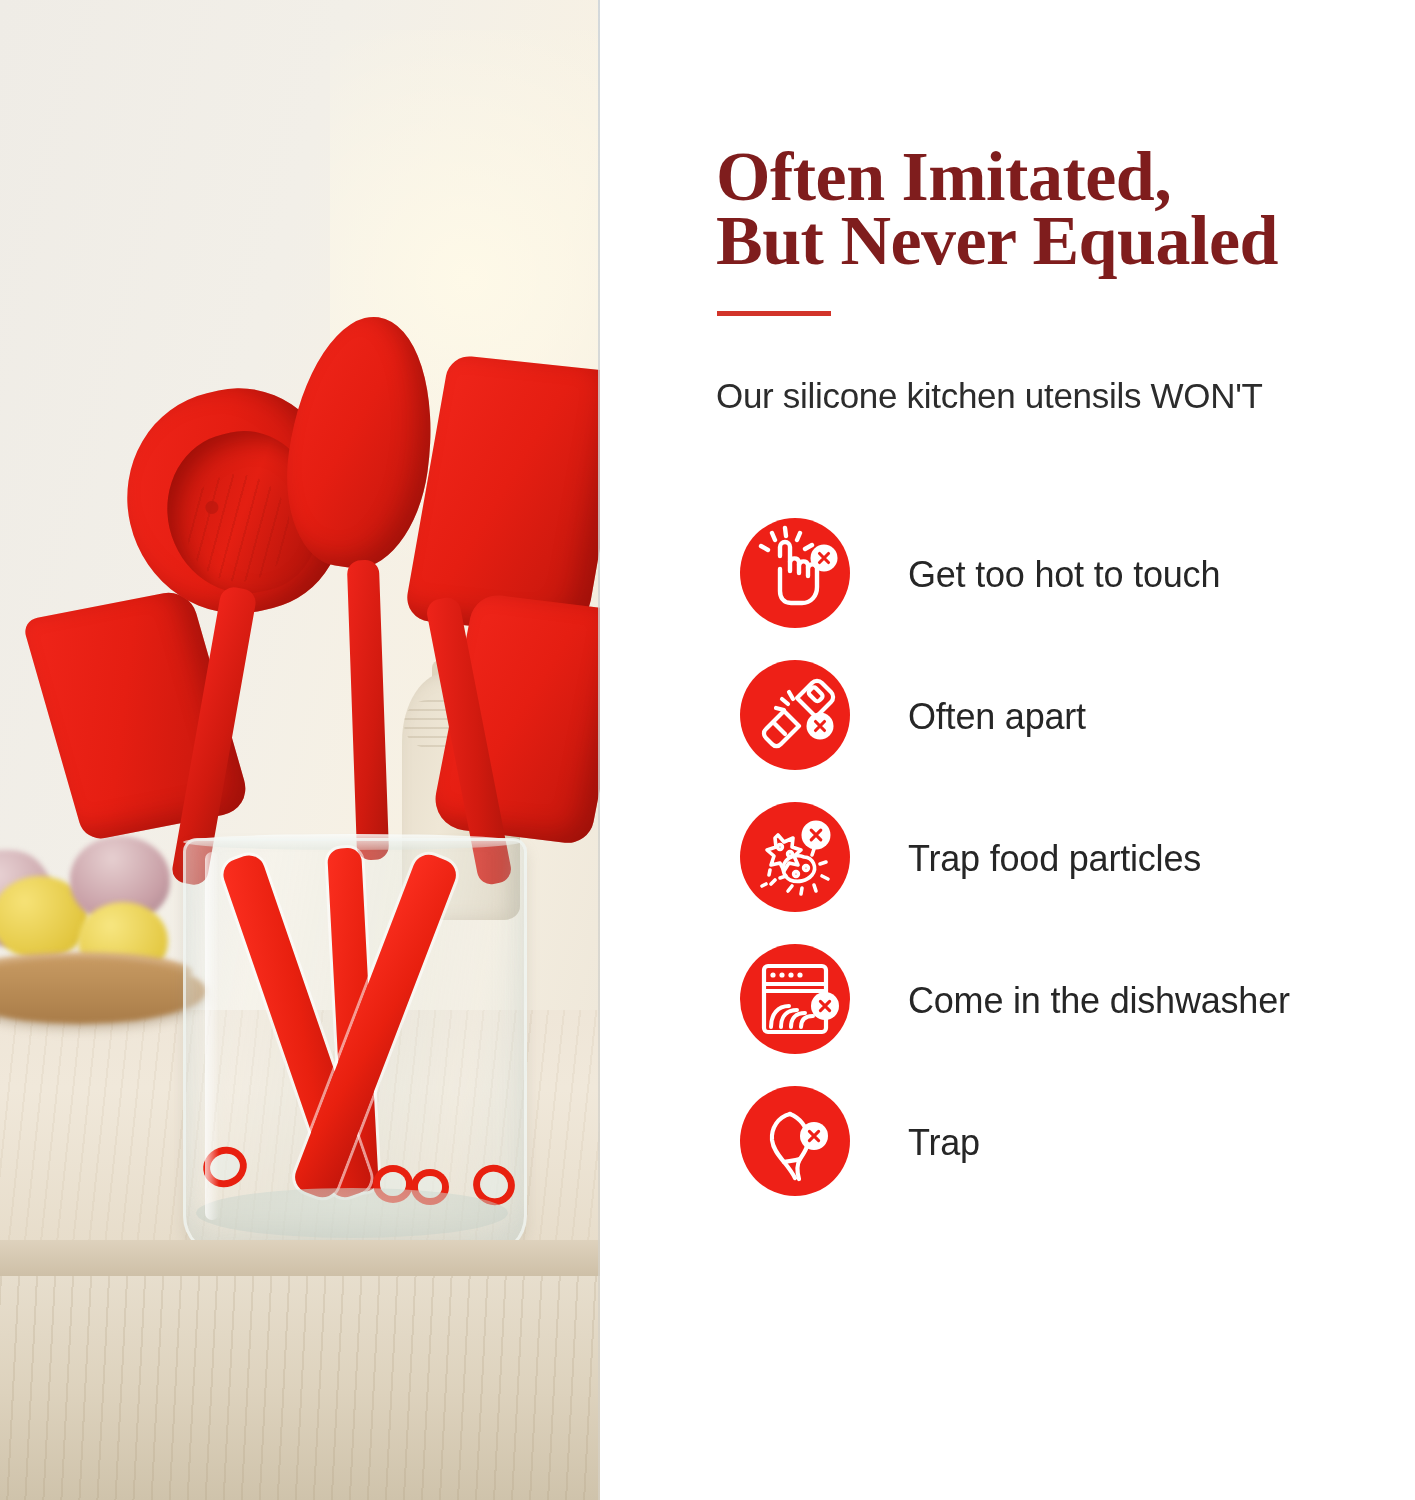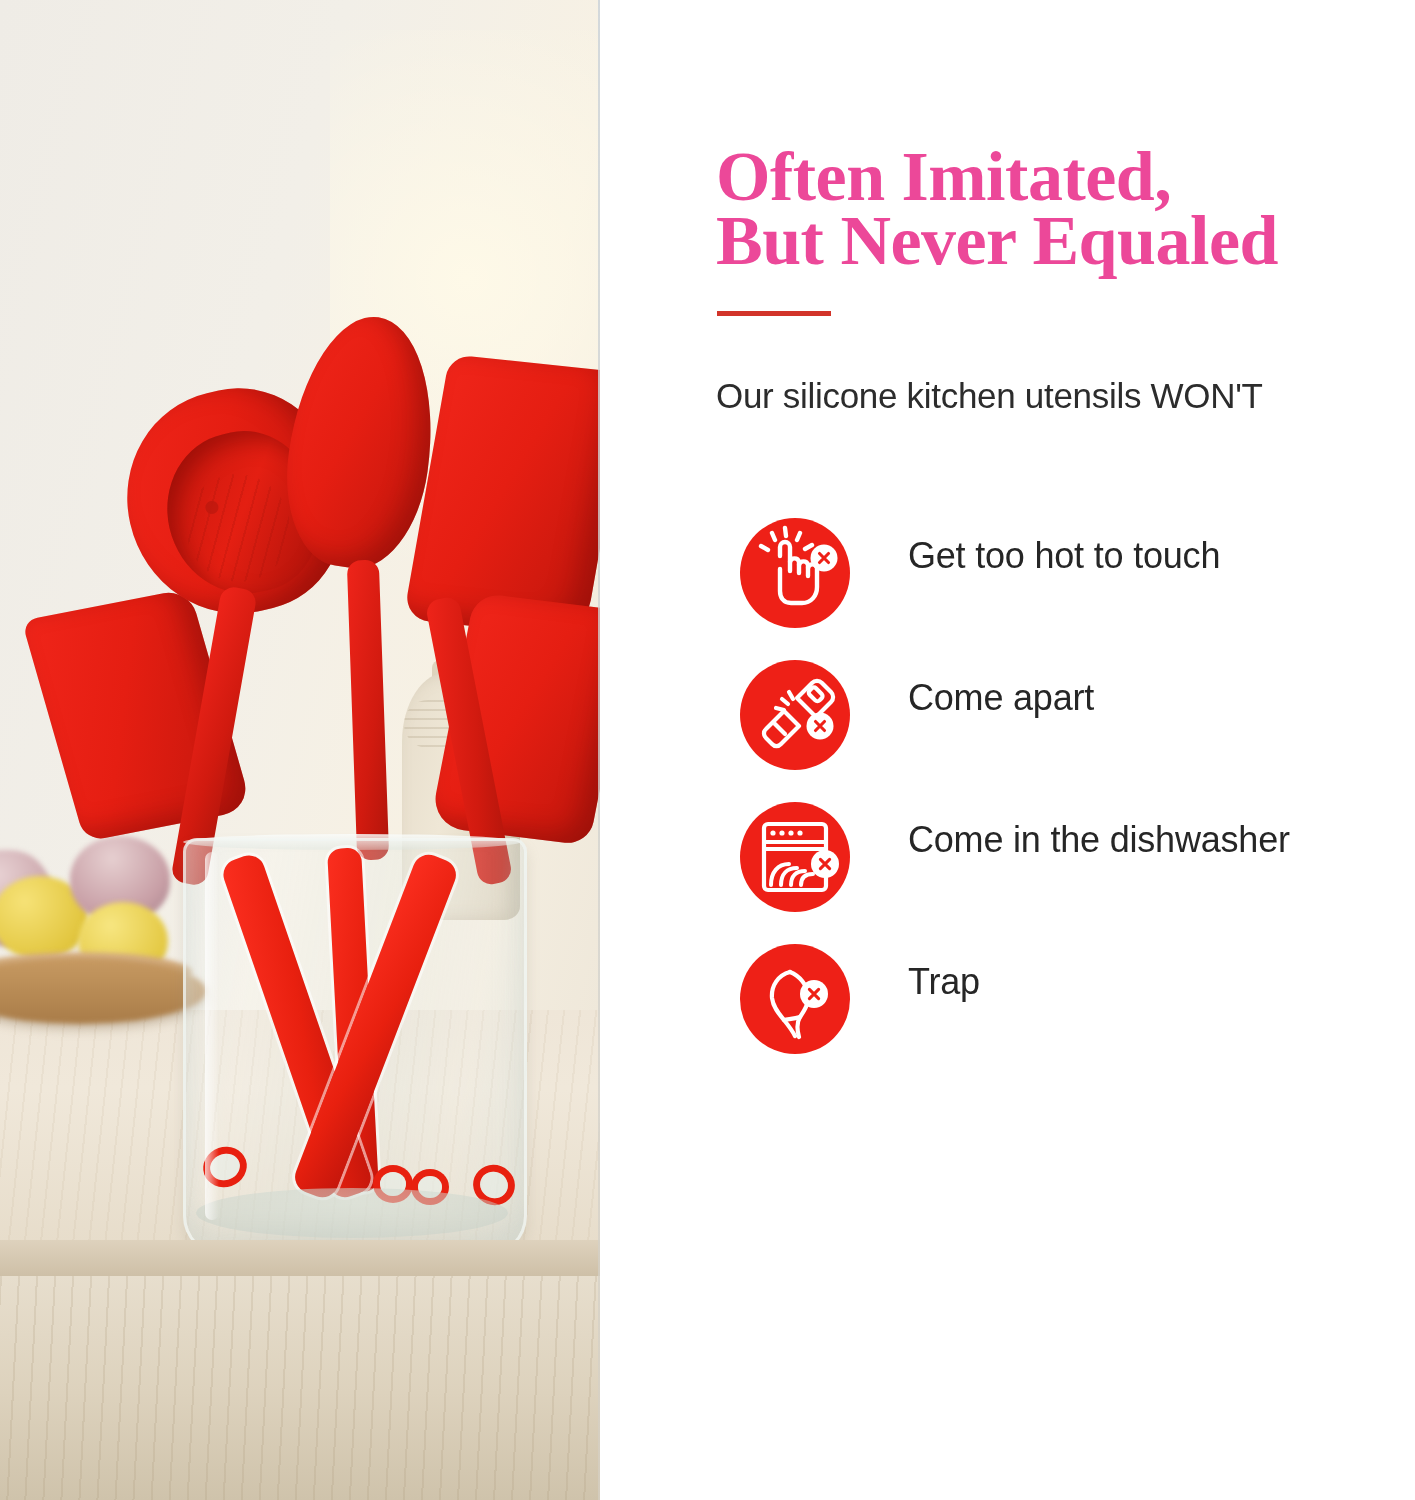--- a/index.html
+++ b/index.html
@@ -184,21 +184,21 @@
   .content{
     position:absolute;left:600px;top:0;width:815px;height:1500px;background:#ffffff;
   }
   .headline{
     position:absolute;left:116px;top:98px;width:700px;
     font-family:"Liberation Serif","DejaVu Serif",serif;
     font-weight:700;
     font-size:70px;
     line-height:.91;
     letter-spacing:-.5px;
-    color:#ec4899;
+    color:#7f1d1d;
     white-space:pre-line;
   }
   .rule{
     position:absolute;left:117px;top:311px;width:114px;height:5px;
     background:#d2342a;
   }
   .subtitle{
     position:absolute;left:116px;top:341px;width:712px;
     font-family:"Liberation Sans",sans-serif;
     font-weight:400;
@@ -211,21 +211,21 @@
   .feature-list{position:absolute;left:0;top:518px;width:815px;}
   .feature-row{
     position:relative;height:142px;
   }
   .badge{
     position:absolute;left:140px;top:0;width:110px;height:110px;border-radius:50%;
     background:#ee2017;
   }
   .badge svg{display:block;width:110px;height:110px;}
   .feature-label{
-    position:absolute;left:308px;top:17px;
+    position:absolute;left:308px;top:36px;
     font-family:"Liberation Sans",sans-serif;
     font-weight:400;
     font-size:36px;
     letter-spacing:-.2px;
     color:#262626;
     white-space:nowrap;
   }
 </style>
 </head>
 <body>
@@ -325,23 +325,46 @@
               <path d="M35 64 l10 10"></path>
 
               <path d="M48 44l-6-5M53 39l-4-7M44 50l-8-2"></path>
             </g>
             <circle cx="80" cy="66" r="13.5" fill="#ffffff"></circle>
             <g stroke="#ee2017" stroke-width="3.1" stroke-linecap="round">
               <path d="M75.5 61.5l9 9M84.5 61.5l-9 9"></path>
             </g>
           </svg>
         </div>
-        <div class="feature-label">Come apart</div>
+        <div class="feature-label">Often apart</div>
       </div>
 
+      <div class="feature-row">
+        <div class="badge">
+          <svg viewBox="0 0 110 110" aria-hidden="true">
+            <g fill="none" stroke="#ffffff" stroke-width="3.6" stroke-linecap="round" stroke-linejoin="round">
+
+              <path d="M38 33 l6 7 9-4 -1 9 9 3 -7 6 4 9 -9-2 -5 8 -4-8 -9 2 3-9 -7-6 9-3 -1-9 z"></path>
+              <circle cx="40" cy="45" r="2.4"></circle>
+              <circle cx="50" cy="52" r="2.4"></circle>
+
+              <path d="M64 55 a11 11 0 0 1 8 18 c-5 6 -14 8 -22 5 a13 13 0 0 1 -6 -16 c3 -7 12 -10 20 -7 z"></path>
+              <path d="M72 53l2-6M80 62l6-2M82 74l6 3M74 83l2 6M62 86l-1 6M52 84l-4 5M46 74l-6 2"></path>
+              <circle cx="56" cy="72" r="2.4"></circle>
+              <circle cx="66" cy="66" r="2.4"></circle>
+              <path d="M30 68l-1 5M35 78l-4 4M26 82l-4 2"></path>
+            </g>
+            <circle cx="76" cy="33" r="14.5" fill="#ffffff"></circle>
+            <g stroke="#ee2017" stroke-width="3.1" stroke-linecap="round">
+              <path d="M71.2 28.2l9.6 9.6M80.8 28.2l-9.6 9.6"></path>
+            </g>
+          </svg>
+        </div>
+        <div class="feature-label">Trap food particles</div>
+      </div>
 
       <div class="feature-row">
         <div class="badge">
           <svg viewBox="0 0 110 110" aria-hidden="true">
             <g fill="none" stroke="#ffffff" stroke-width="4.2" stroke-linejoin="round">
               <rect x="24" y="22" width="62" height="66" rx="4"></rect>
               <path d="M24 40 H86"></path>
               <path d="M24 47 H86"></path>
             </g>
             <g fill="#ffffff">

